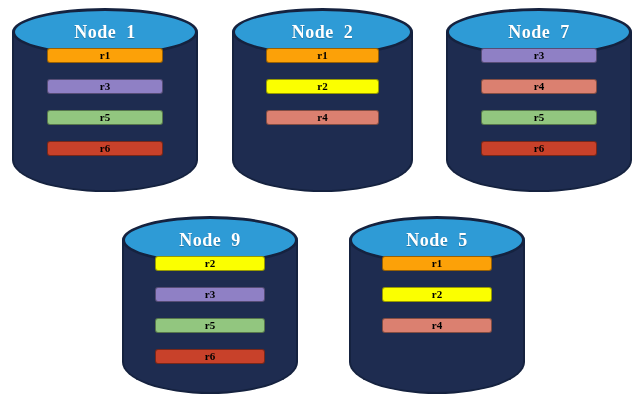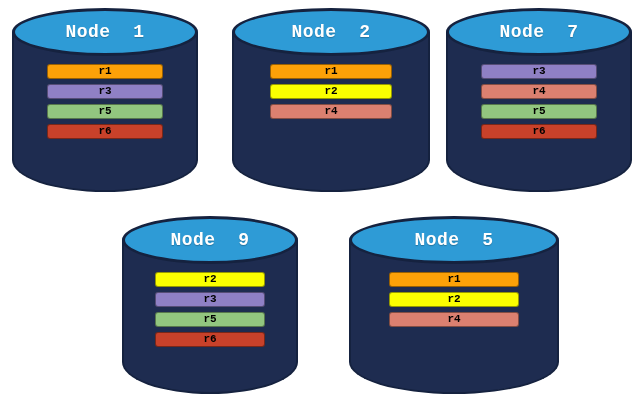--- a/index.html
+++ b/index.html
@@ -10,21 +10,21 @@
     --bar-text: #000000;
   }
   * { box-sizing: border-box; }
   html, body { margin: 0; padding: 0; background: #ffffff; }
   .canvas {
     position: relative;
     width: 638px;
     height: 402px;
     background: #ffffff;
     overflow: hidden;
-    font-family: Liberation Mono, monospace;
+    font-family: Liberation Serif, serif;
     text-align: center;
   }
   .cyl { position: absolute; }
   .cyl-body {
     position: absolute;
     left: 0; right: 0; top: 24px; bottom: 0;
     background: var(--cyl-body);
     border: 2px solid var(--cyl-outline);
     border-top: none;
     border-bottom-left-radius: 50% 32px;
@@ -46,46 +46,46 @@
   .cyl-label {
     color: var(--label-color);
     font-weight: bold;
     font-size: 18px;
     letter-spacing: 0.5px;
     white-space: pre;
     text-shadow: 0 1px 1px rgba(0,0,0,0.25);
   }
   .bars {
     position: absolute;
-    left: 0; right: 0; top: 56px;
+    left: 0; right: 0; top: 40px;
     display: flex;
     flex-direction: column;
     align-items: center;
-    gap: 5px;
+    gap: 16px;
     z-index: 3;
   }
   .bar {
     width: 62%;
     height: 15px;
     border: 1px solid rgba(0,0,0,0.40);
     border-radius: 3px;
     display: flex;
     align-items: center;
     justify-content: center;
     color: var(--bar-text);
     font-weight: bold;
     font-size: 11px;
     line-height: 1;
   }
   
   .n1 { left: 12px;  top: 8px;   width: 186px; height: 184px; }
-  .n2 { left: 232px; top: 8px;   width: 198px; height: 184px; padding-left: 44px; }
+  .n2 { left: 232px; top: 8px;   width: 181px; height: 184px; padding-left: 44px; }
   .n3 { left: 446px; top: 8px;   width: 186px; height: 184px; }
   .n4 { left: 122px; top: 216px; width: 176px; height: 178px; }
-  .n5 { left: 349px; top: 216px; width: 210px; height: 178px; }
+  .n5 { left: 349px; top: 216px; width: 176px; height: 178px; }
 </style>
 </head>
 <body>
 
 <div class="canvas">
 
   <div class="cyl n1">
     <div class="cyl-body"></div>
     <div class="cyl-top">
       <span class="cyl-label">Node  1</span>

